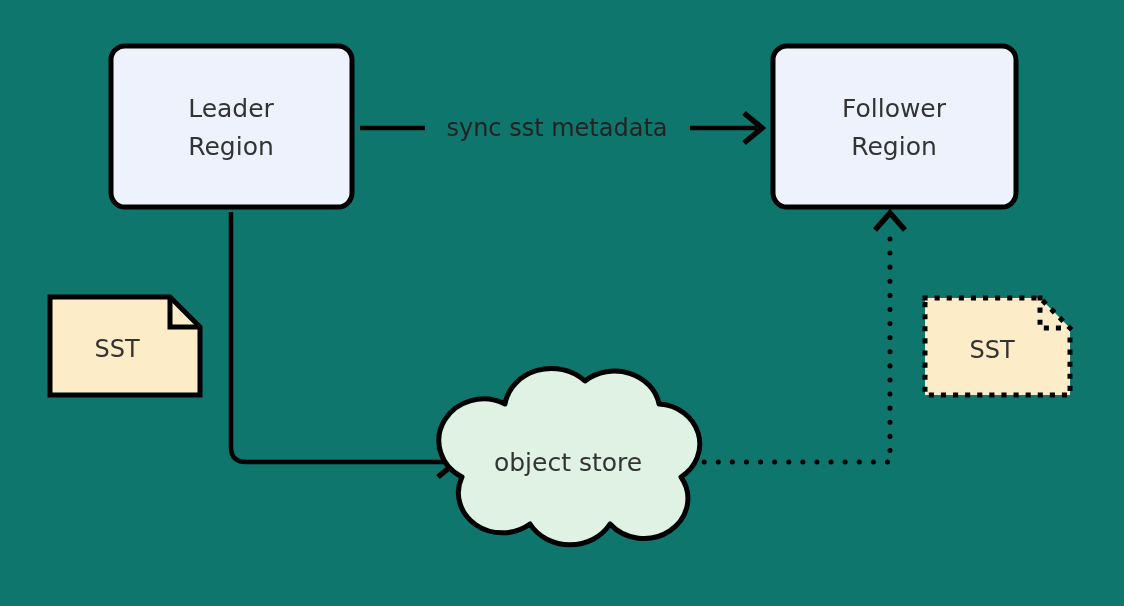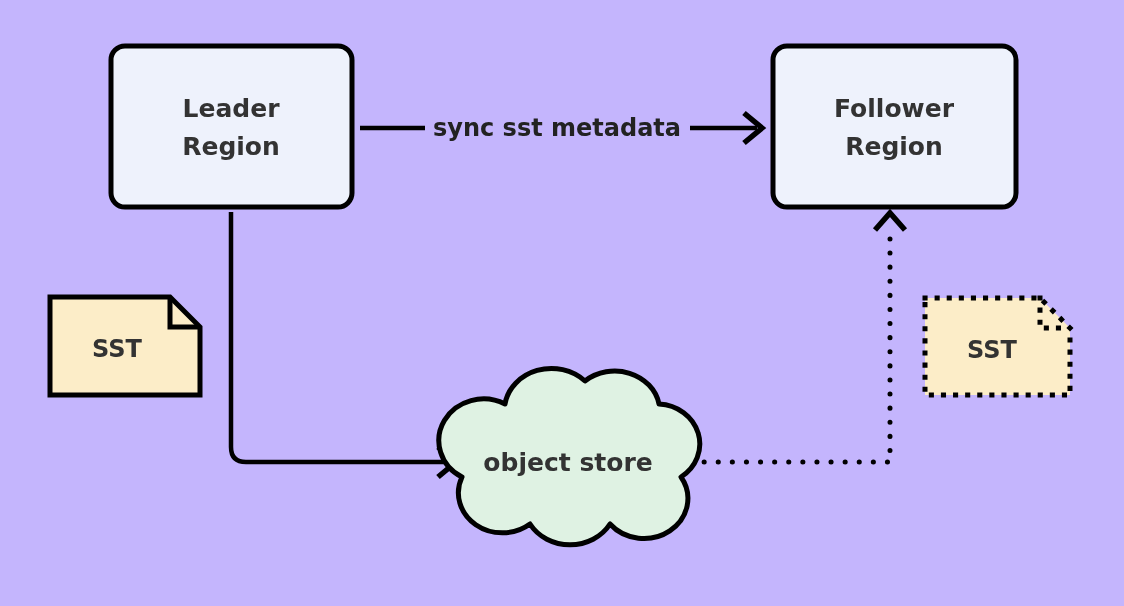--- a/index.html
+++ b/index.html
@@ -7,23 +7,22 @@
     padding: 0;
     background: #ffffff;
   }
   body {
     font-family: "DejaVu Sans", "Liberation Sans", sans-serif;
   }
   #canvas {
     position: relative;
     width: 1124px;
     height: 606px;
-    background: #c4b5fd;
+    background: #0f766e;
     overflow: hidden;
-    font-weight: bold;
   }
   #diagram-svg {
     position: absolute;
     top: 0;
     left: 0;
     width: 1124px;
     height: 606px;
   }
   .node-label {
     font-family: "DejaVu Sans", "Liberation Sans", sans-serif;

